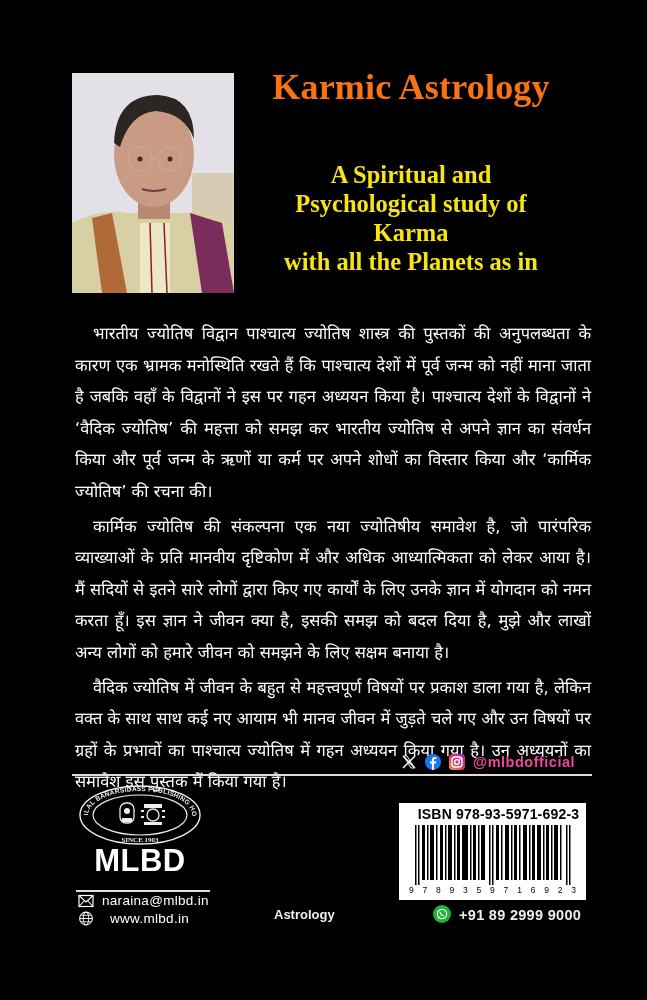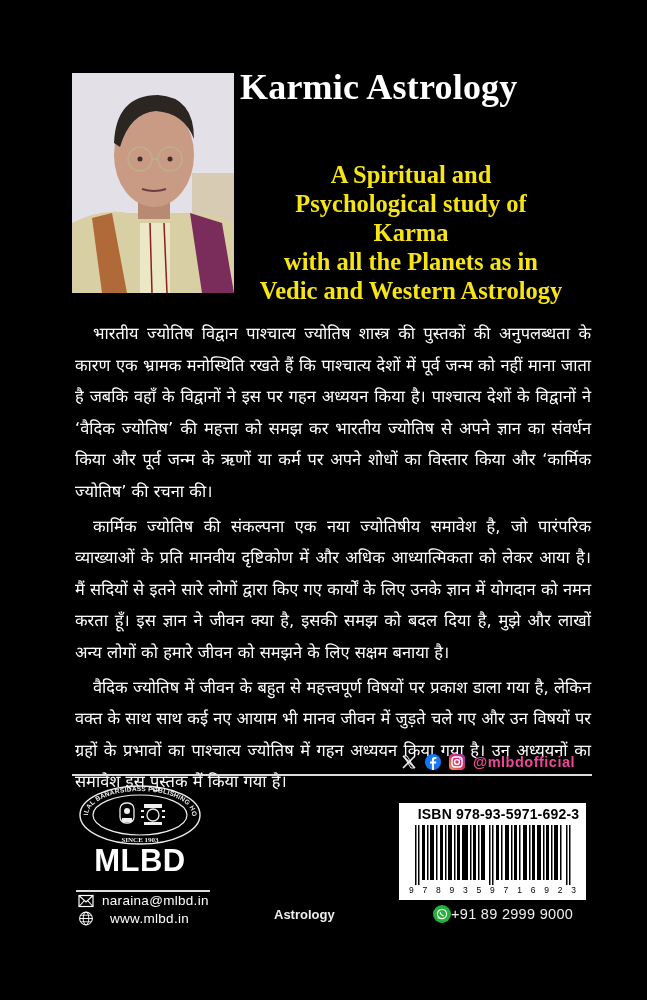--- a/index.html
+++ b/index.html
@@ -1,39 +1,39 @@
 <!DOCTYPE html>
 <html><head>
 <meta charset="utf-8">
 <style>
   html, body { margin:0; padding:0; }
   body { width:647px; height:1000px; background:#000; position:relative; overflow:hidden; font-family:"DejaVu Sans", sans-serif; color:#fff; }
   .photo { position:absolute; left:72px; top:73px; width:162px; height:220px; overflow:hidden; background:linear-gradient(180deg,#e9e6ec 0%,#dcd7df 55%,#cfc4b2 100%); }
   .photo svg { display:block; }
-  .title { position:absolute; left:240px; width:342px; top:66px; font-family:"Liberation Serif", serif; font-weight:bold; font-size:36px; color:#ffffff; letter-spacing:0.2px; }
+  .title { position:absolute; left:240px; width:342px; top:66px; text-align:center; font-family:"Liberation Serif", serif; font-weight:bold; font-size:36px; color:#f97316; letter-spacing:0.2px; }
   .subtitle { position:absolute; left:240px; width:342px; top:160px; text-align:center; font-family:"Liberation Serif", serif; font-weight:bold; font-size:24.5px; line-height:29px; color:#f7e414; }
   .subtitle div { white-space:nowrap; }
   .body-text { position:absolute; left:75px; width:516px; top:318px; font-size:16.4px; line-height:31.6px; text-align:justify; text-align-last:left; }
   .body-text p { margin:0 0 3px 0; text-indent:18px; }
   .sep { position:absolute; left:72px; width:520px; top:774px; height:2px; background:#ddd; }
   .logo { position:absolute; left:78px; top:784px; width:124px; height:62px; }
   .mlbd { position:absolute; left:78px; top:843px; width:124px; text-align:center; font-family:"Liberation Sans", sans-serif; font-weight:bold; font-size:31px; letter-spacing:0.5px; color:#fff; }
   .sep2 { position:absolute; left:76px; width:134px; top:890px; height:2px; background:#ddd; }
   .contact { position:absolute; left:78px; font-family:"Liberation Sans", sans-serif; font-size:13.5px; color:#fff; display:flex; align-items:center; gap:8px; letter-spacing:0.3px; }
   .contact.email { top:893px; }
   .contact.web { top:911px; }
   .contact .ico { width:16px; height:14px; display:inline-block; }
   .category { position:absolute; left:274px; top:907px; font-family:"Liberation Sans", sans-serif; font-size:13px; font-weight:bold; color:#eee; }
   .social { position:absolute; left:401px; top:754px; display:flex; align-items:center; gap:8px; font-family:"Liberation Sans", sans-serif; font-weight:bold; font-size:14.5px; letter-spacing:0.5px; color:#ec4899; }
   .social .ico { width:16px; height:16px; display:inline-block; }
   .isbn-box { position:absolute; left:399px; top:803px; width:187px; height:97px; background:#fff; }
   .isbn-label { position:absolute; left:0; right:0; top:3px; text-align:center; font-family:"Liberation Sans", sans-serif; font-weight:bold; font-size:14px; color:#000; letter-spacing:0.2px;margin-left:12px; }
   .barcode { position:absolute; left:16px; top:22px; }
   .barcode-digits { position:absolute; left:10px; right:10px; top:82px; display:flex; justify-content:space-between; font-family:"Liberation Sans", sans-serif; font-size:8.5px; color:#000; }
-  .whatsapp { position:absolute; left:433px; top:905px; display:flex; align-items:center; gap:0; font-family:"Liberation Sans", sans-serif; font-weight:normal; font-size:14.5px; letter-spacing:0.3px; color:#eee; }
+  .whatsapp { position:absolute; left:433px; top:905px; display:flex; align-items:flex-end; gap:8px; font-family:"Liberation Sans", sans-serif; font-weight:bold; font-size:14.5px; letter-spacing:0.3px; color:#eee; }
   .whatsapp .ico { width:18px; height:18px; border-radius:50%; background:#23b33a; display:inline-flex; align-items:center; justify-content:center; }
 </style>
 </head>
 <body>
 
 <div class="photo">
   <svg width="162" height="220" viewBox="0 0 162 220">
     <rect x="0" y="0" width="162" height="220" fill="#e4e0e8"></rect>
     <rect x="120" y="100" width="42" height="60" fill="#d8cbb4"></rect>
 
@@ -59,21 +59,20 @@
     <path d="M70 116 Q82 120 94 116" fill="none" stroke="#6a3e3e" stroke-width="2"></path>
   </svg>
 </div>
 
 <div class="title">Karmic Astrology</div>
 <div class="subtitle">
   <div>A Spiritual  and</div>
   <div>Psychological study of</div>
   <div>Karma</div>
   <div>with all the Planets as in</div>
-  <div>Vedic and Western Astrology</div>
 </div>
 
 <div class="body-text">
   <p>भारतीय ज्योतिष विद्वान पाश्चात्य ज्योतिष शास्त्र की पुस्तकों की अनुपलब्धता के कारण एक भ्रामक मनोस्थिति रखते हैं कि पाश्चात्य देशों में पूर्व जन्म को नहीं माना जाता है जबकि वहाँ के विद्वानों ने इस पर गहन अध्ययन किया है। पाश्चात्य देशों के विद्वानों ने ‘वैदिक ज्योतिष’ की महत्ता को समझ कर भारतीय ज्योतिष से अपने ज्ञान का संवर्धन किया और पूर्व जन्म के ऋणों या कर्म पर अपने शोधों का विस्तार किया और ‘कार्मिक ज्योतिष’ की रचना की।</p>
   <p>कार्मिक ज्योतिष की संकल्पना एक नया ज्योतिषीय समावेश है, जो पारंपरिक व्याख्याओं के प्रति मानवीय दृष्टिकोण में और अधिक आध्यात्मिकता को लेकर आया है। मैं सदियों से इतने सारे लोगों द्वारा किए गए कार्यों के लिए उनके ज्ञान में योगदान को नमन करता हूँ। इस ज्ञान ने जीवन क्या है, इसकी समझ को बदल दिया है, मुझे और लाखों अन्य लोगों को हमारे जीवन को समझने के लिए सक्षम बनाया है।</p>
   <p>वैदिक ज्योतिष में जीवन के बहुत से महत्त्वपूर्ण विषयों पर प्रकाश डाला गया है, लेकिन वक्त के साथ साथ कई नए आयाम भी मानव जीवन में जुड़ते चले गए और उन विषयों पर ग्रहों के प्रभावों का पाश्चात्य ज्योतिष में गहन अध्ययन किया गया है। उन अध्ययनों का समावेश इस पुस्तक में किया गया है।</p>
 </div>
 
 <div class="sep"></div>
 

